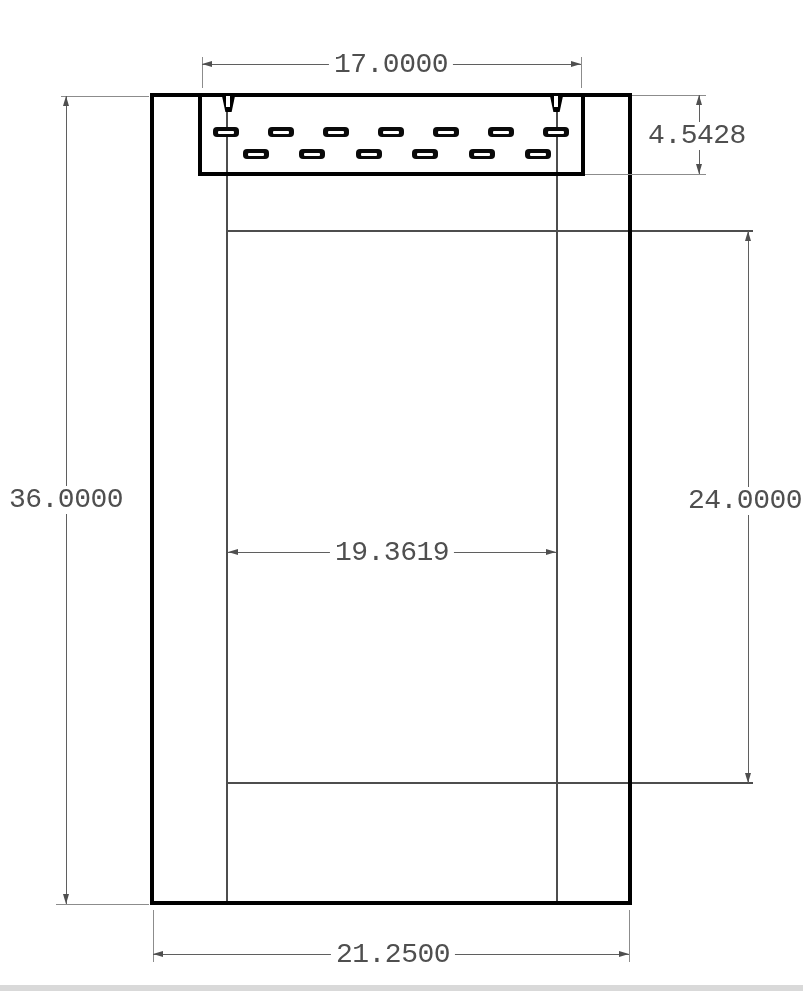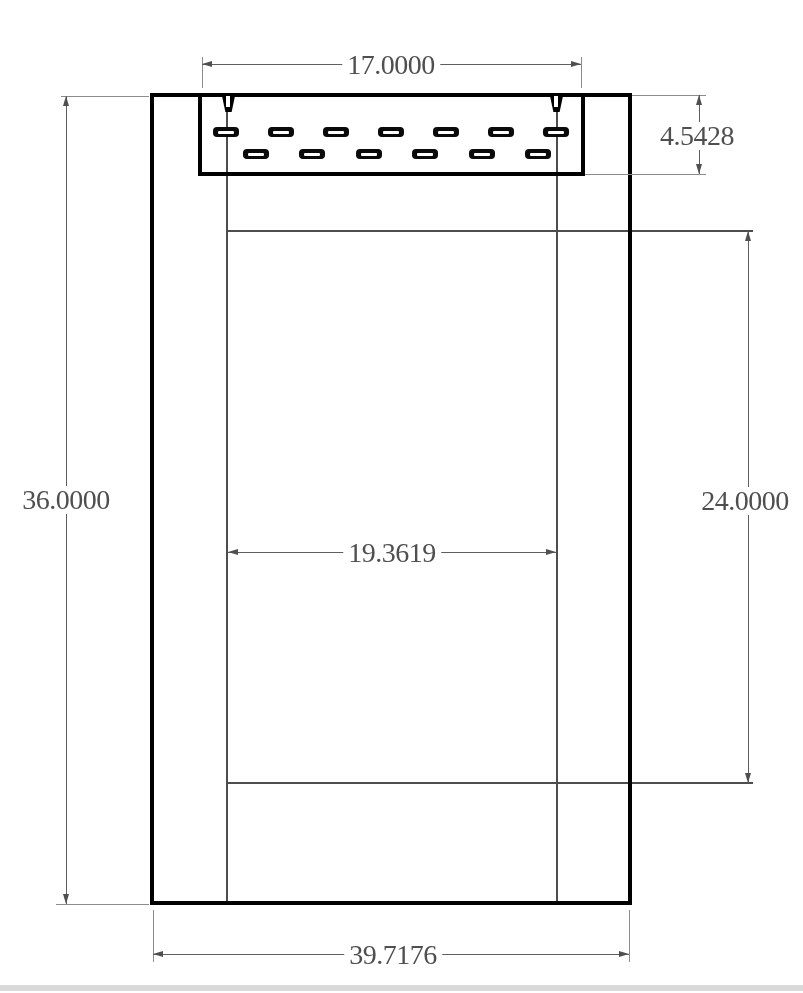--- a/index.html
+++ b/index.html
@@ -1,20 +1,20 @@
 <!DOCTYPE html>
 <html><head>
 <meta charset="utf-8">
 <style>
   html,body{margin:0;padding:0;background:#ffffff;}
   #canvas{
     position:relative;
     width:803px;height:993px;
     background:#ffffff;
-    font-family:Liberation Serif, serif;
+    font-family:Liberation Mono, monospace;
     overflow:hidden;
     text-align:right;
   }
   
   .hline,.vline{position:absolute;}
   .obj-thin{background:#4d4d4d;}
   .dimline{background:#5f5f5f;}
   .extline{background:#8c8c8c;}
   .rect-thick{position:absolute;border:4px solid #000;box-sizing:border-box;background:transparent;}
   
@@ -157,18 +157,18 @@
     <span class="ah ah-r" style="left:546px;top:549px;"></span>
     <div class="dimlabel" style="left:392px;top:553px;">19.3619</div>
   </div>
 
   <div class="dim-group">
     <div class="vline extline" style="left:153px;top:910px;width:1px;height:52px;"></div>
     <div class="vline extline" style="left:629px;top:910px;width:1px;height:52px;"></div>
     <div class="hline dimline" style="left:153px;top:954px;width:476px;height:1px;"></div>
     <span class="ah ah-l" style="left:153px;top:951px;"></span>
     <span class="ah ah-r" style="left:619px;top:951px;"></span>
-    <div class="dimlabel" style="left:393px;top:955px;">39.7176</div>
+    <div class="dimlabel" style="left:393px;top:955px;">21.2500</div>
   </div>
 
   <div class="footer-bar"></div>
 
 </div>
 
 </body></html>

